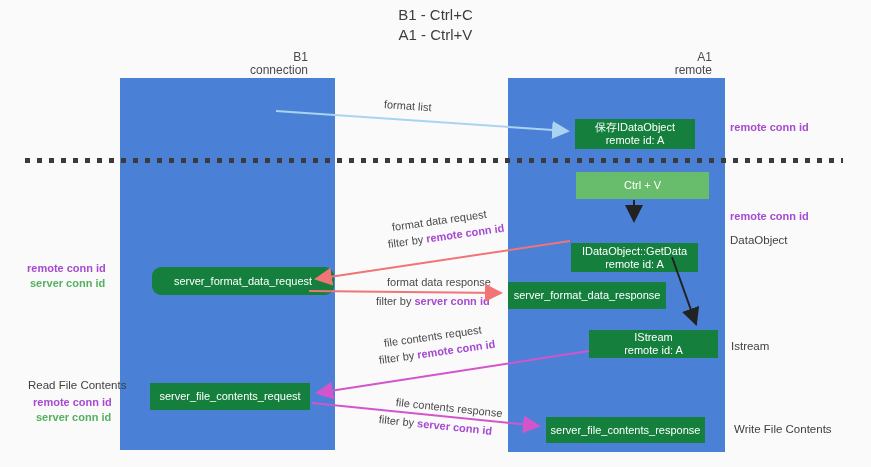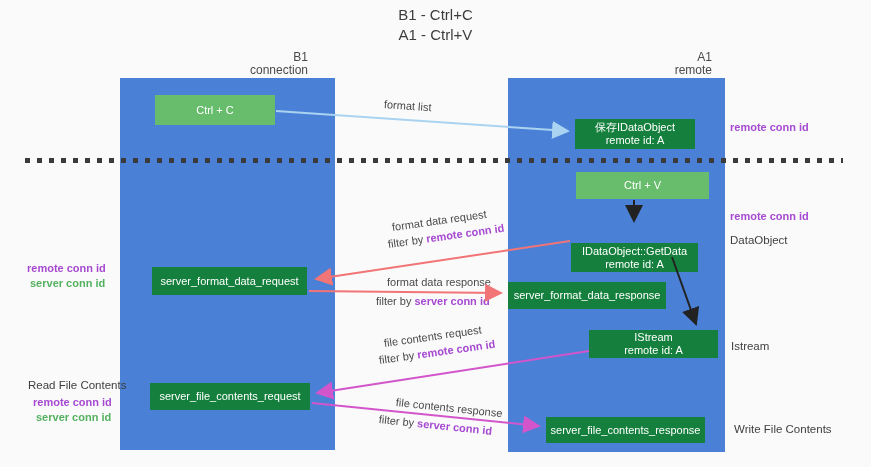--- a/index.html
+++ b/index.html
@@ -16,21 +16,21 @@
   #dash{left:25px;top:158px;width:818px;height:5px;
         background:repeating-linear-gradient(90deg,#3b3b3b 0 5px,transparent 5px 12px);}
   .box{display:flex;align-items:center;justify-content:center;text-align:center;
        color:#fff;font-size:11px;line-height:13px;}
   .green{background:#68bd6d;}
   .orange{background:#15803d;}
   #box-ctrl-c{left:155px;top:95px;width:120px;height:30px;}
   #box-save{left:575px;top:119px;width:120px;height:30px;}
   #box-ctrl-v{left:576px;top:172px;width:133px;height:27px;}
   #box-getdata{left:571px;top:227px;width:127px;height:29px;margin-top:16px;}
-  #box-fmt-req{left:152px;top:267px;width:155px;height:28px;}
+  #box-fmt-req{left:152px;top:267px;width:182px;height:28px;border-radius:9px;}
   #box-fmt-resp{left:508px;top:282px;width:158px;height:27px;}
   #box-istream{left:589px;top:330px;width:129px;height:28px;}
   #box-file-req{left:150px;top:383px;width:160px;height:27px;justify-content:center;}
   #box-file-resp{left:546px;top:417px;width:159px;height:26px;}
   .slbl{font-size:11px;font-weight:bold;white-space:nowrap;}
   .purple{color:#a64ad1;}
   .greenlbl{color:#53b15f;}
   .gray{color:#3f3f3f;font-weight:normal;font-size:11.5px;}
   #sl-r1{left:730px;top:121px;}  #sl-r2{left:730px;top:210px;}
   #sl-r3{left:730px;top:234px;}  #sl-r4{left:731px;top:340px;}
@@ -68,23 +68,20 @@
   <div class="abs lane-hdr" id="hdr-right">
     <div>A1</div>
     <div>remote</div>
   </div>
 
   <div class="abs lane" id="lane-left"></div>
   <div class="abs lane" id="lane-right"></div>
 
   <div class="abs" id="dash"></div>
 
-  <div class="abs box green" id="box-ctrl-c">
-    <span>Ctrl + C</span>
-  </div>
   <div class="abs box orange" id="box-save">
     <div>
       <div>保存IDataObject</div>
       <div>remote id: A</div>
     </div>
   </div>
   <div class="abs box green" id="box-ctrl-v">
     <span>Ctrl + V</span>
   </div>
   <div class="abs box orange" id="box-getdata">

